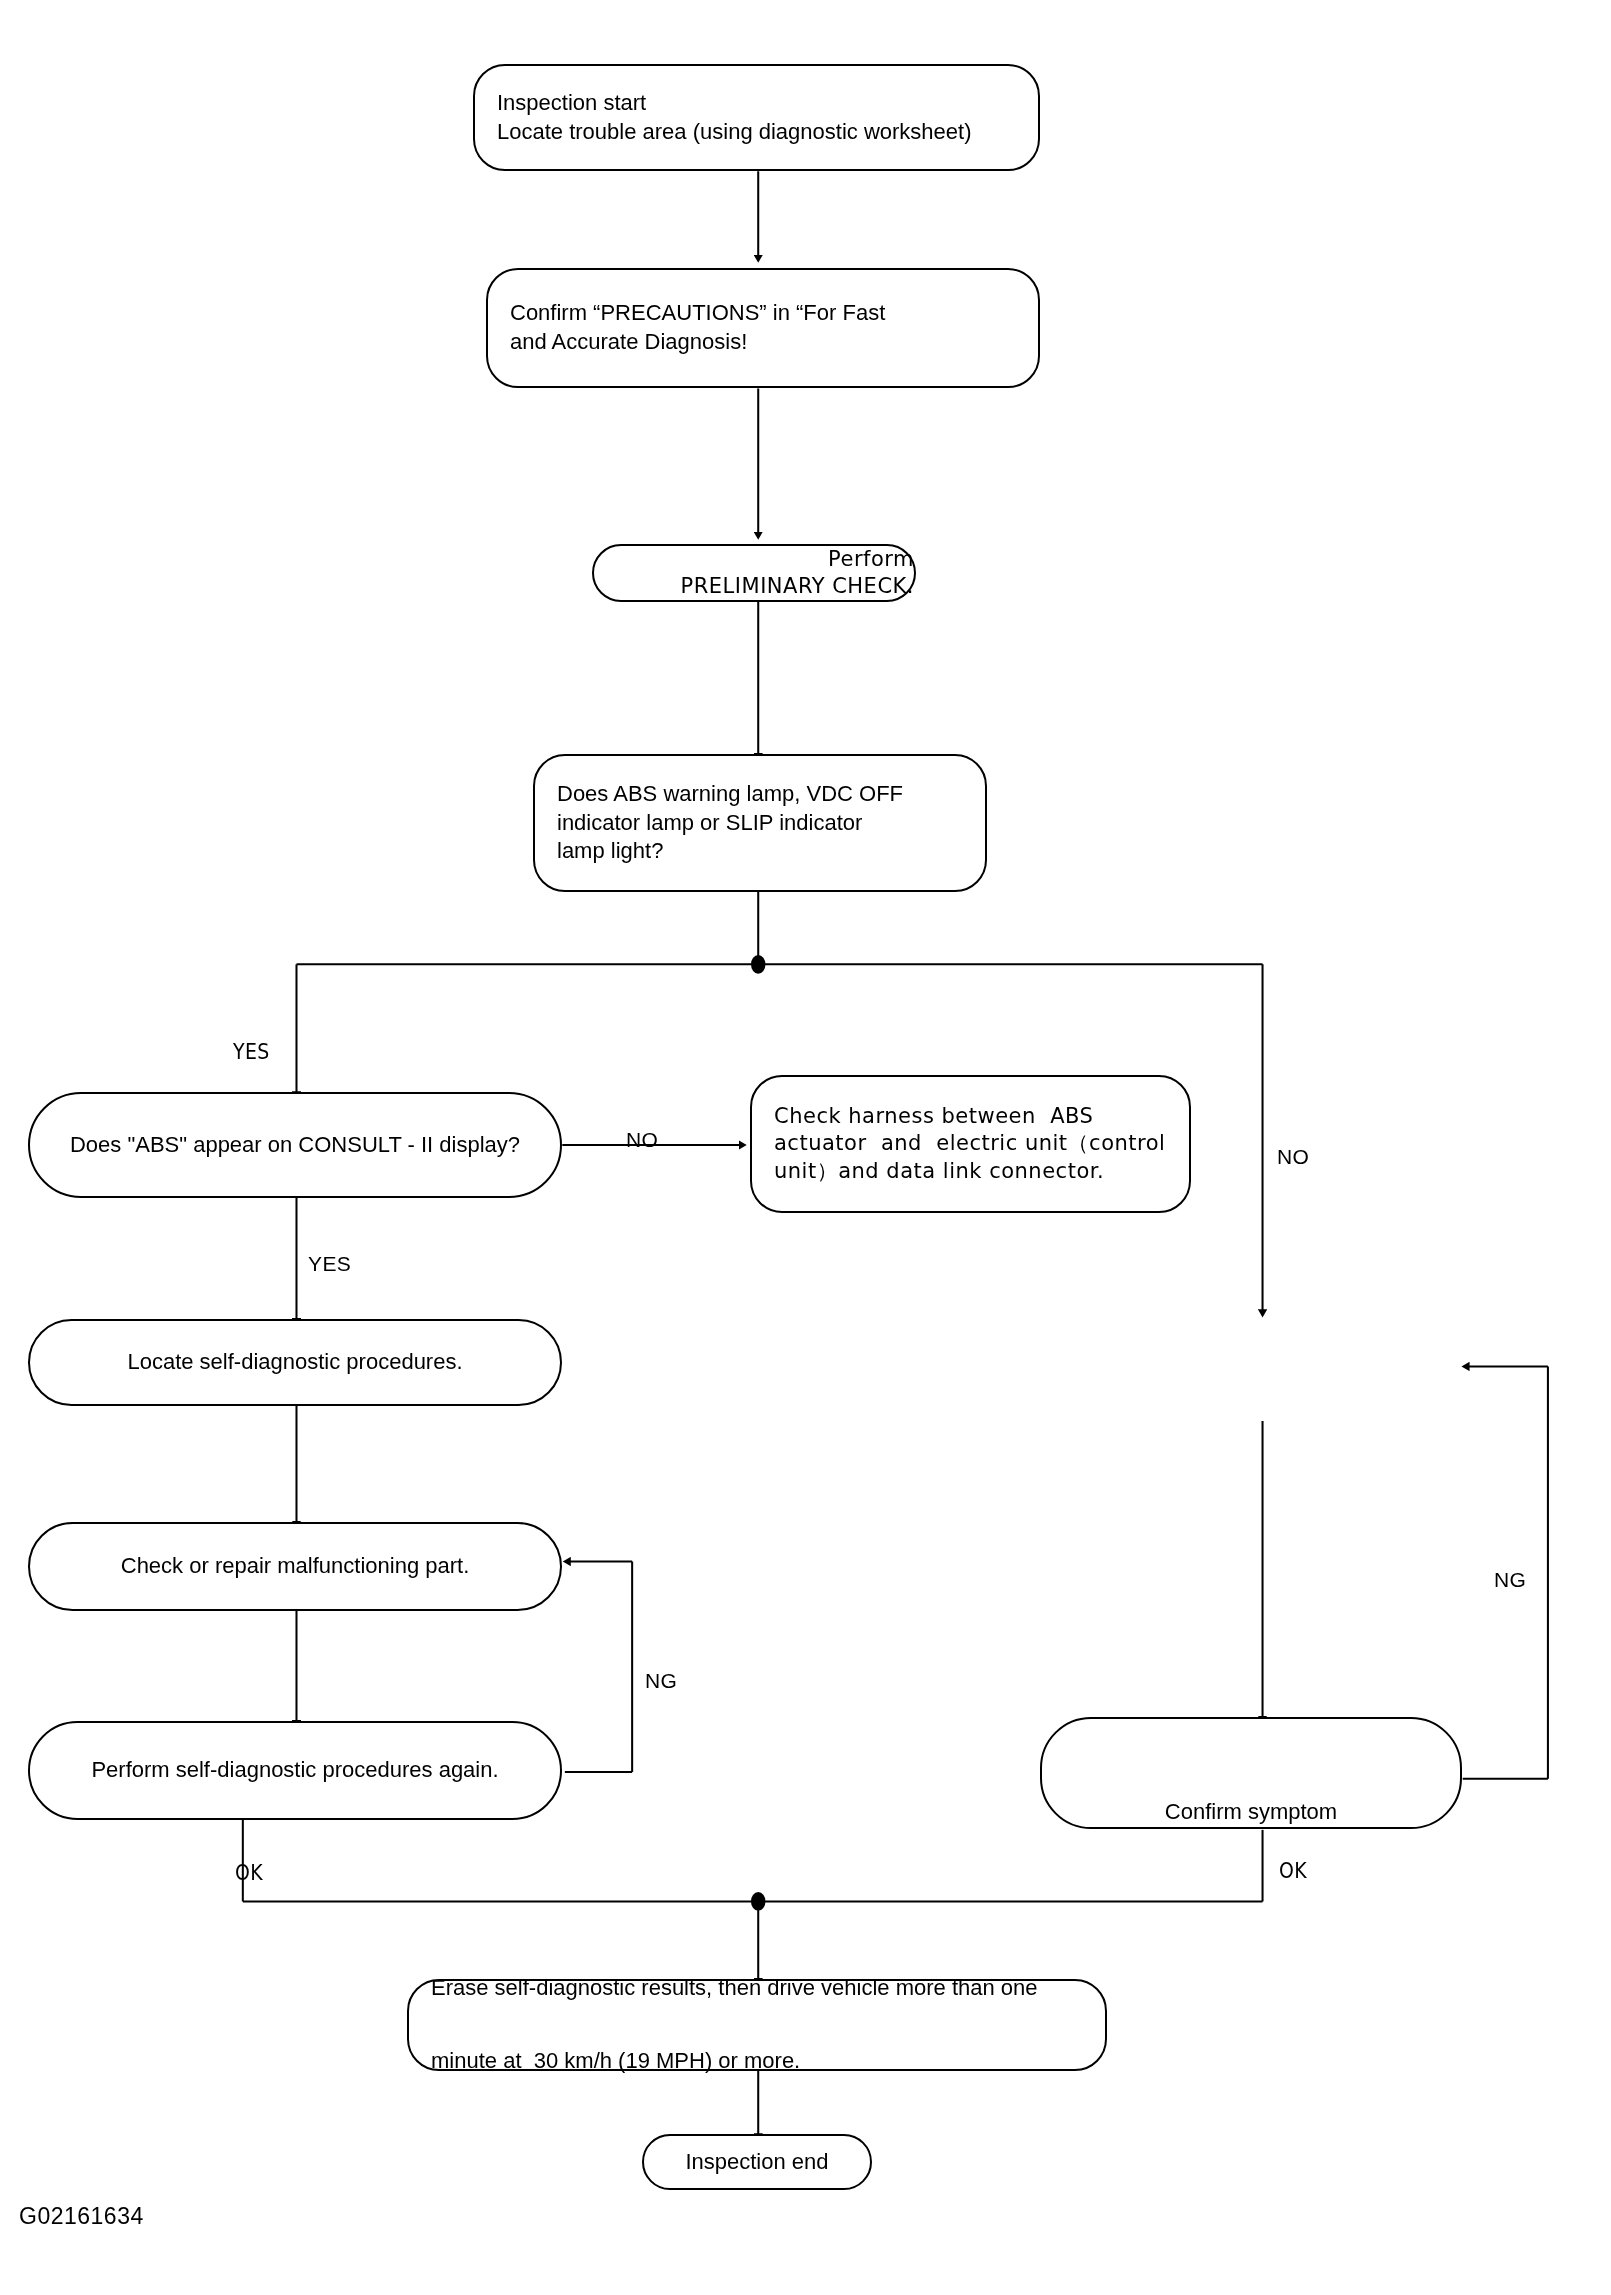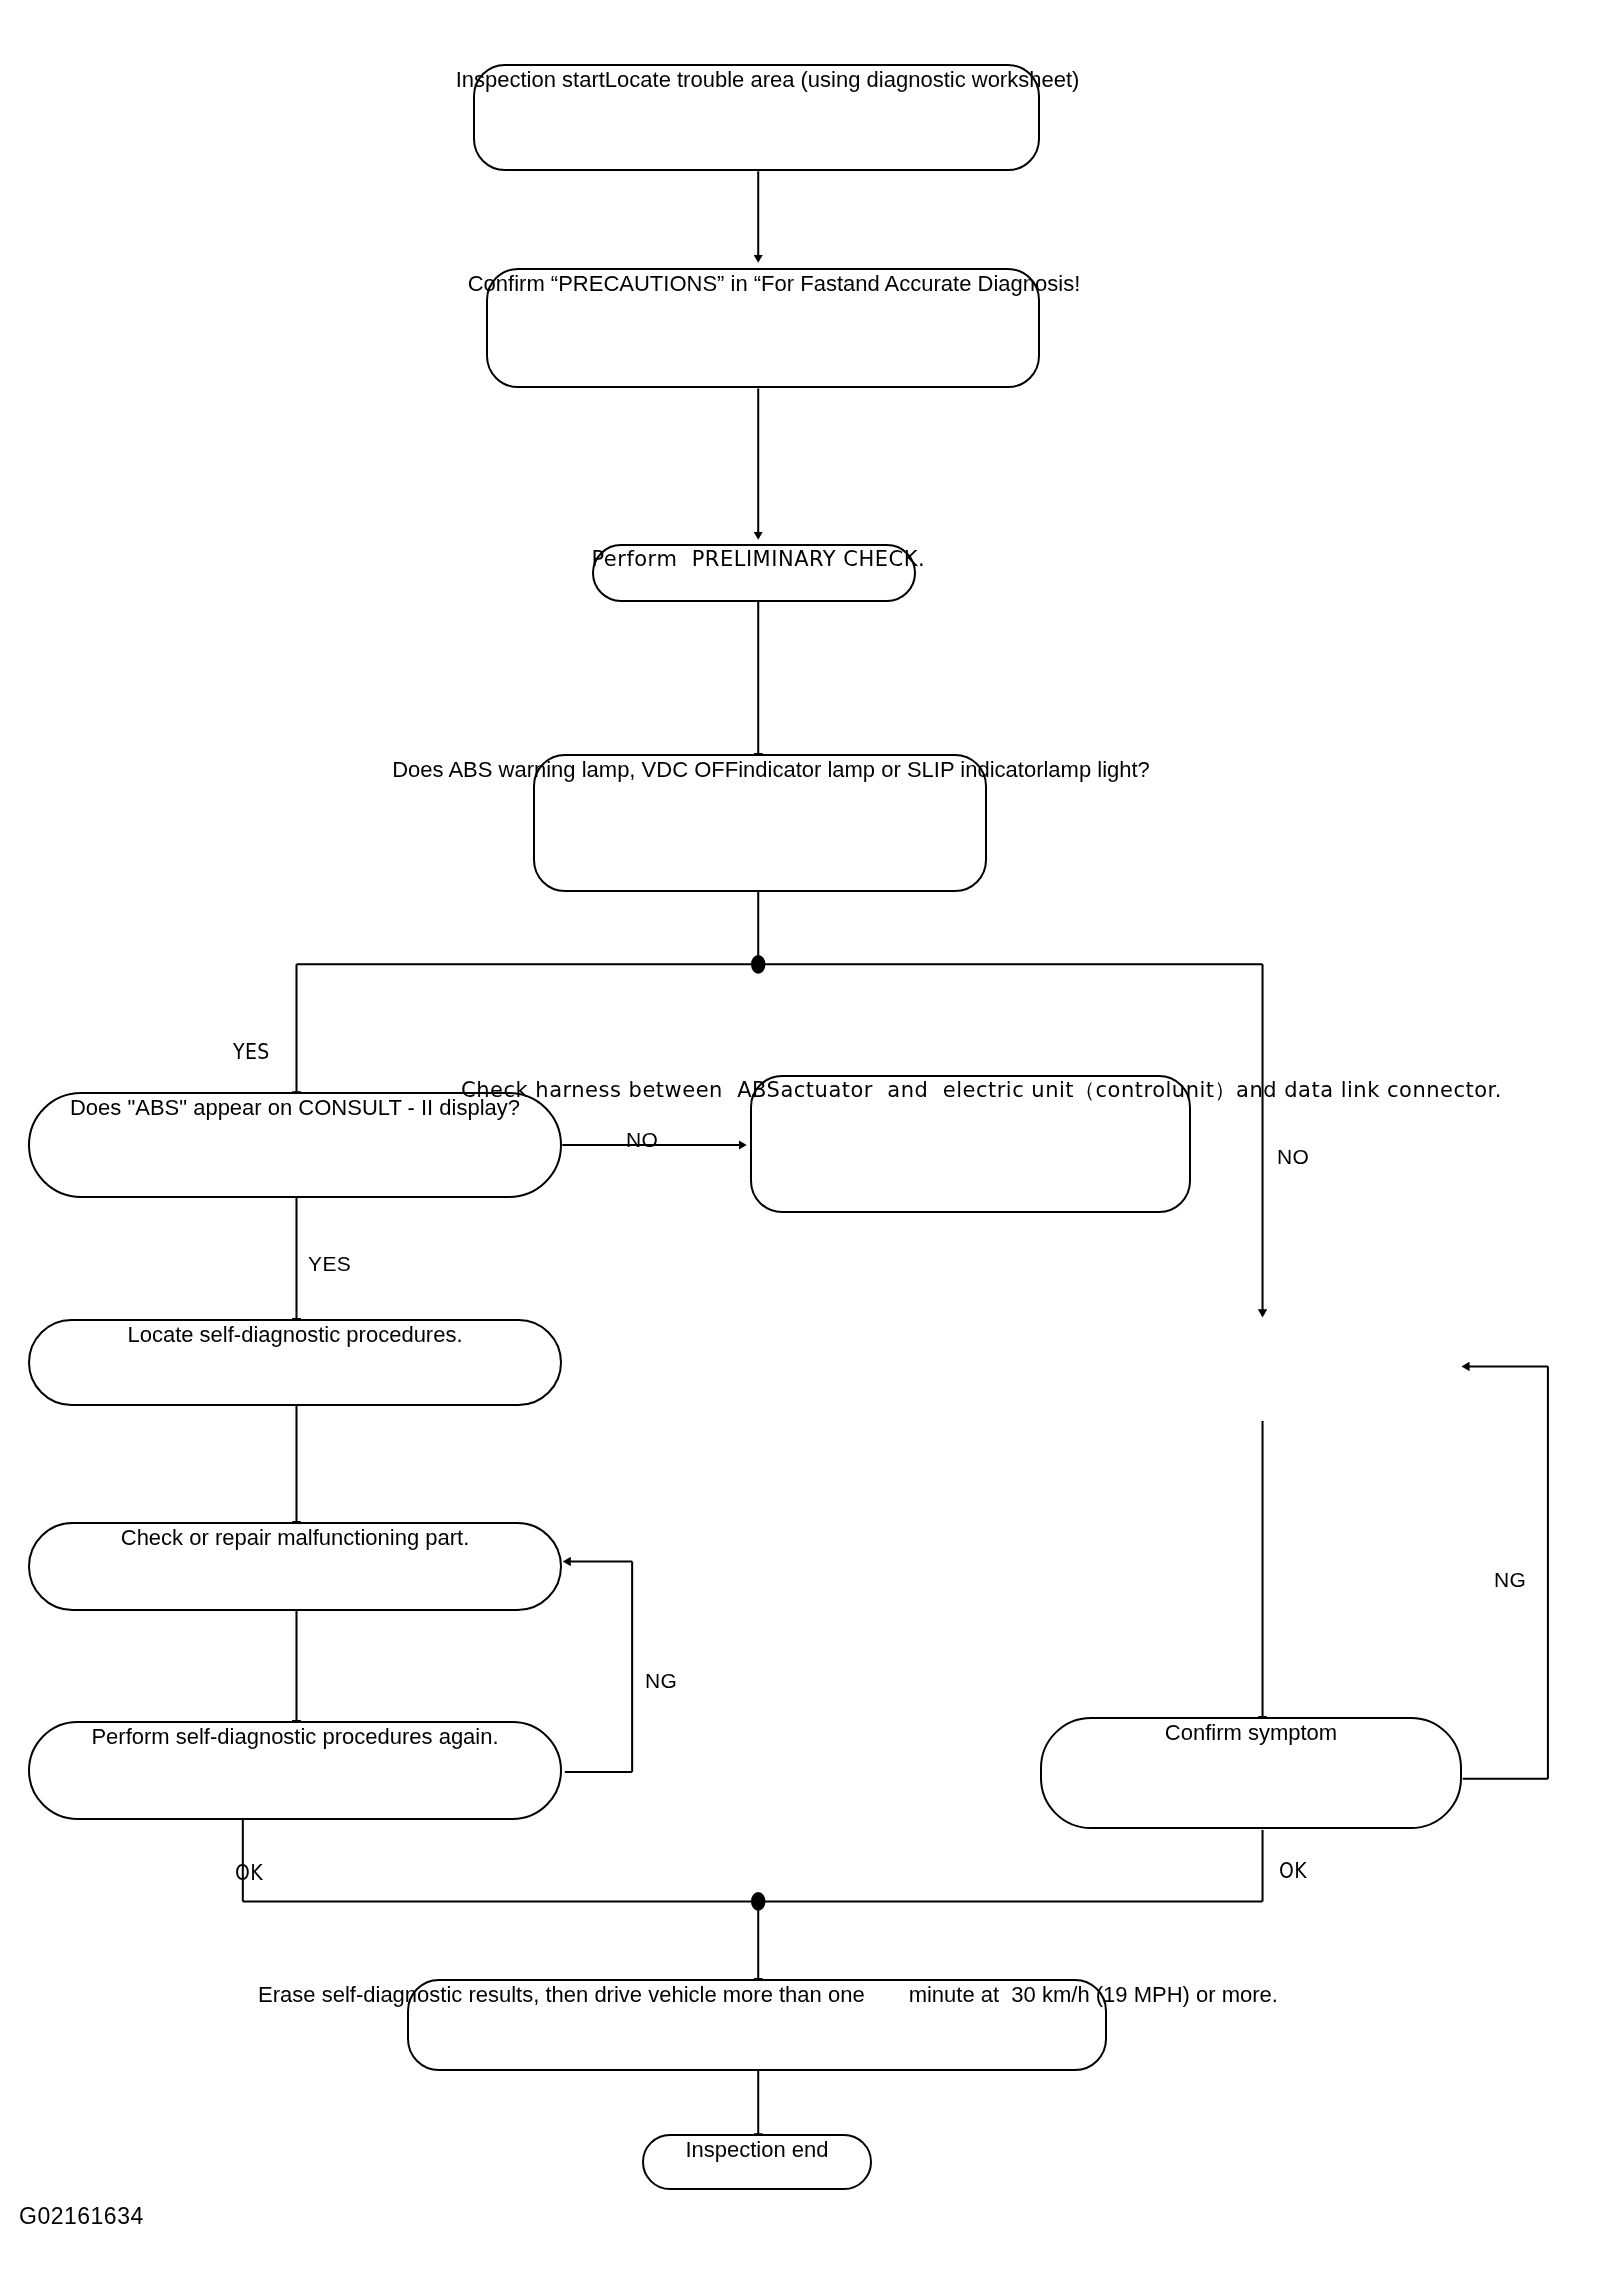--- a/index.html
+++ b/index.html
@@ -20,21 +20,21 @@
     width:1611px;
     height:2295px;
     pointer-events:none;
   }
   .node{
     position:absolute;
     box-sizing:border-box;
     border:2.1px solid #000;
     background:#ffffff;
     display:flex;
-    flex-direction:row;
+    flex-direction:column;
     justify-content:center;
   }
   .node .line{
     white-space:pre;
     line-height:1.30;
   }
   
   .r-pill{ border-radius:851px; }
   .r-soft{ border-radius:32px; }
   .r-round{ border-radius:51px; }
@@ -159,21 +159,21 @@
 
   <div class="node r-pill txt-center f-25" style="left:28px; top:1721px; width:534px; height:99px;">
     <div class="line">Perform self-diagnostic procedures again.</div>
   </div>
 
   <div class="node r-pill txt-center f-25" style="left:28px; top:1522px; width:534px; height:89px;">
     <div class="line">Check or repair malfunctioning part.</div>
   </div>
 
 
-  <div class="node r-round txt-center f-25" style="left:1040px; top:1717px; width:422px; height:112px;">
+  <div class="node r-round txt-center f-25" style="left:1040px; top:1717px; width:422px; height:112px;justify-content:flex-end;">
     <div class="line">Confirm symptom</div>
   </div>
 
   <div class="node r-soft txt-left f-26" style="left:407px; top:1979px; width:700px; height:92px;gap:44px;">
     <div class="line">Erase self-diagnostic results, then drive vehicle more than one</div>
     <div class="line">minute at  30 km/h (19 MPH) or more.</div>
   </div>
 
   <div class="node r-pill txt-center f-25" style="left:642px; top:2134px; width:230px; height:56px;">
     <div class="line">Inspection end</div>

